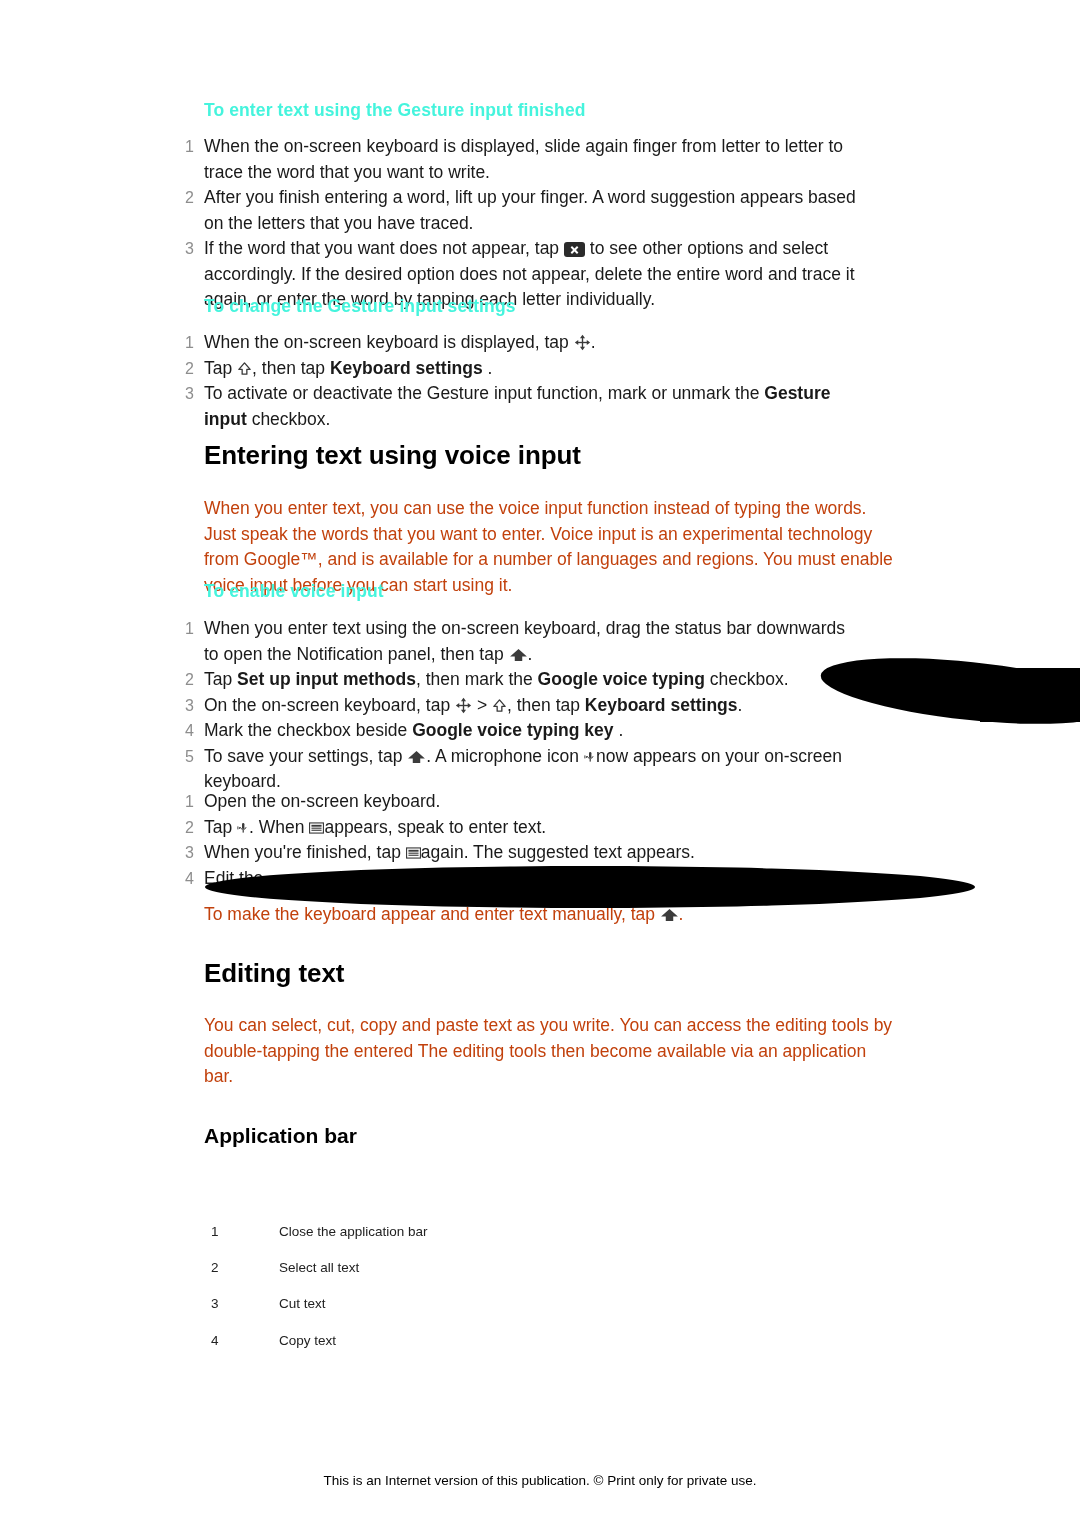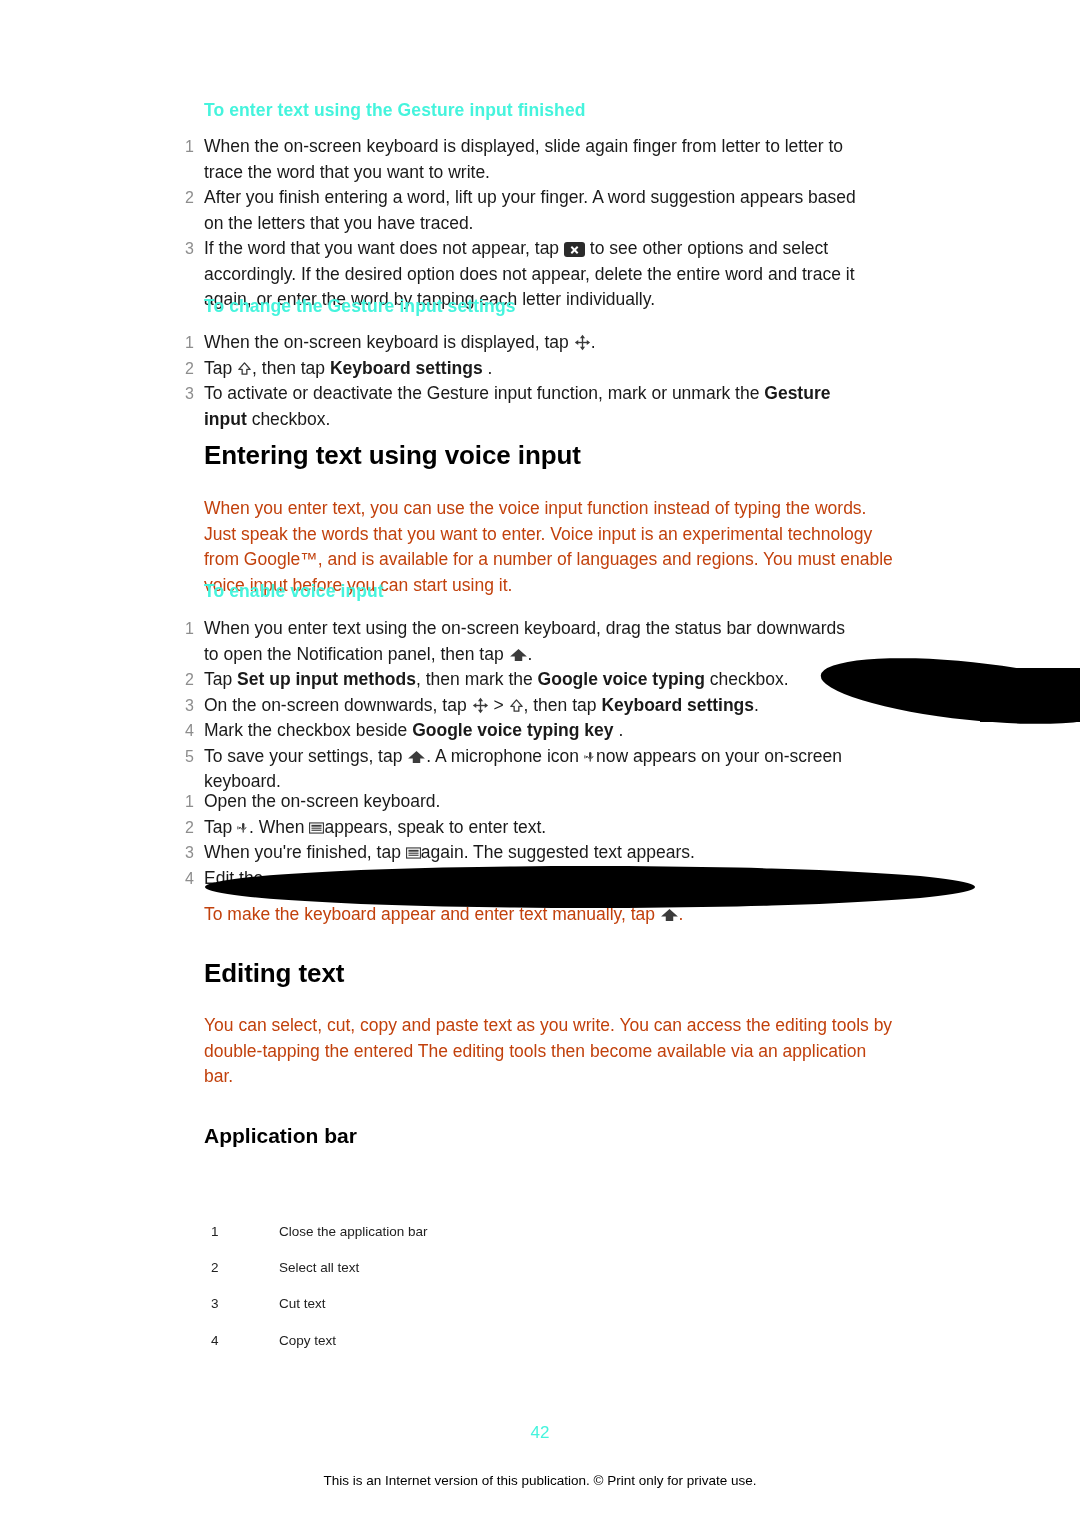--- a/index.html
+++ b/index.html
@@ -251,21 +251,21 @@
           </svg>
         </span><span>.</span>
       </li>
 
       <li><span>Tap</span>
         <span class="b">Set up input methods</span><span>, then mark the</span>
         <span class="b">Google voice typing</span>
         <span>checkbox.</span>
       </li>
 
-      <li><span>On the on-screen downwards, tap</span>
+      <li><span>On the on-screen keyboard, tap</span>
         <span class="ic ic-move">
           <svg viewBox="0 0 20 20" width="17" height="17">
               <g fill="#3a3a3a">
             <polygon points="10,1 13,5 7,5"></polygon>
                 <polygon points="10,19 13,15 7,15"></polygon>
             <polygon points="1,10 5,7 5,13"></polygon>
                 <polygon points="19,10 15,7 15,13"></polygon>
             <rect x="9.2" y="4" width="1.6" height="12"></rect>
                 <rect x="4" y="9.2" width="12" height="1.6"></rect>
           </g>
@@ -383,16 +383,15 @@
         <td class="num">3</td>
         <td>Cut text</td>
       </tr>
       <tr>
         <td class="num">4</td>
         <td>Copy text</td>
       </tr>
     </tbody>
   </table>
 
-  <div class="pageno" style="position:absolute; left:0; top:1423px; width:1080px;">42</div>
   <div class="copyline" style="position:absolute; left:0; top:1473px; width:1080px;">This is an Internet version of this publication. © Print only for private use.</div>
 
 </div>
 
 </body></html>

